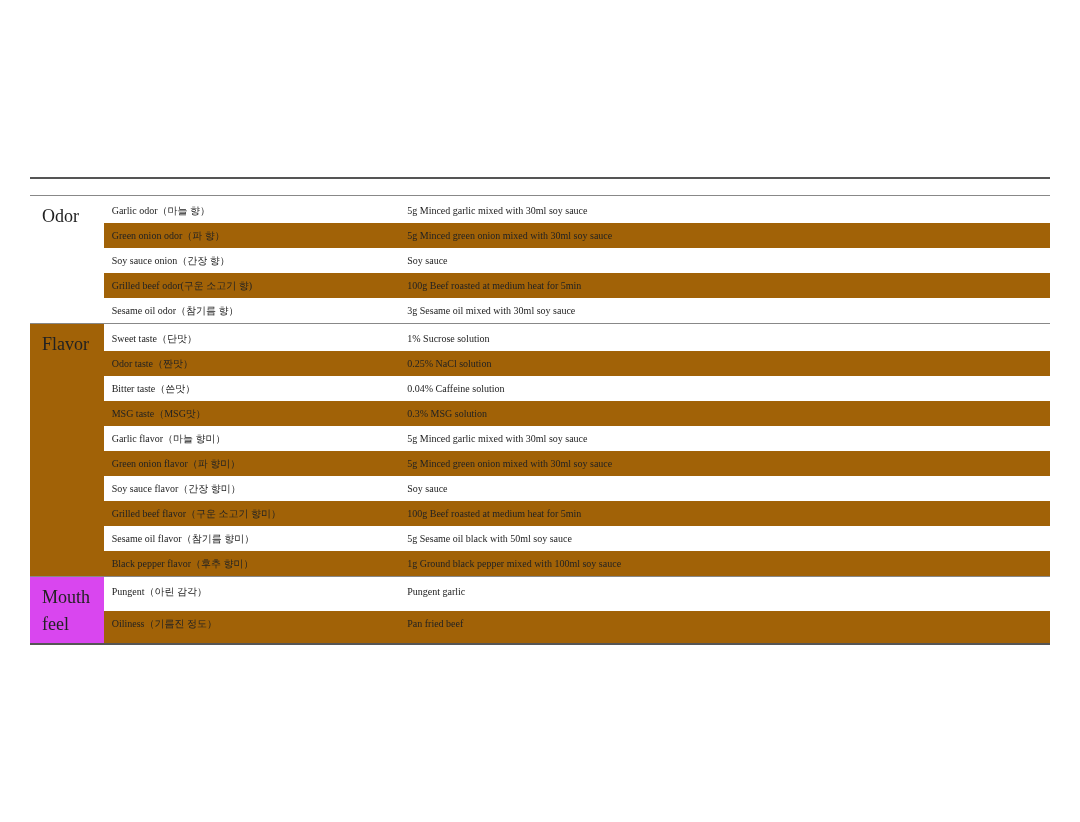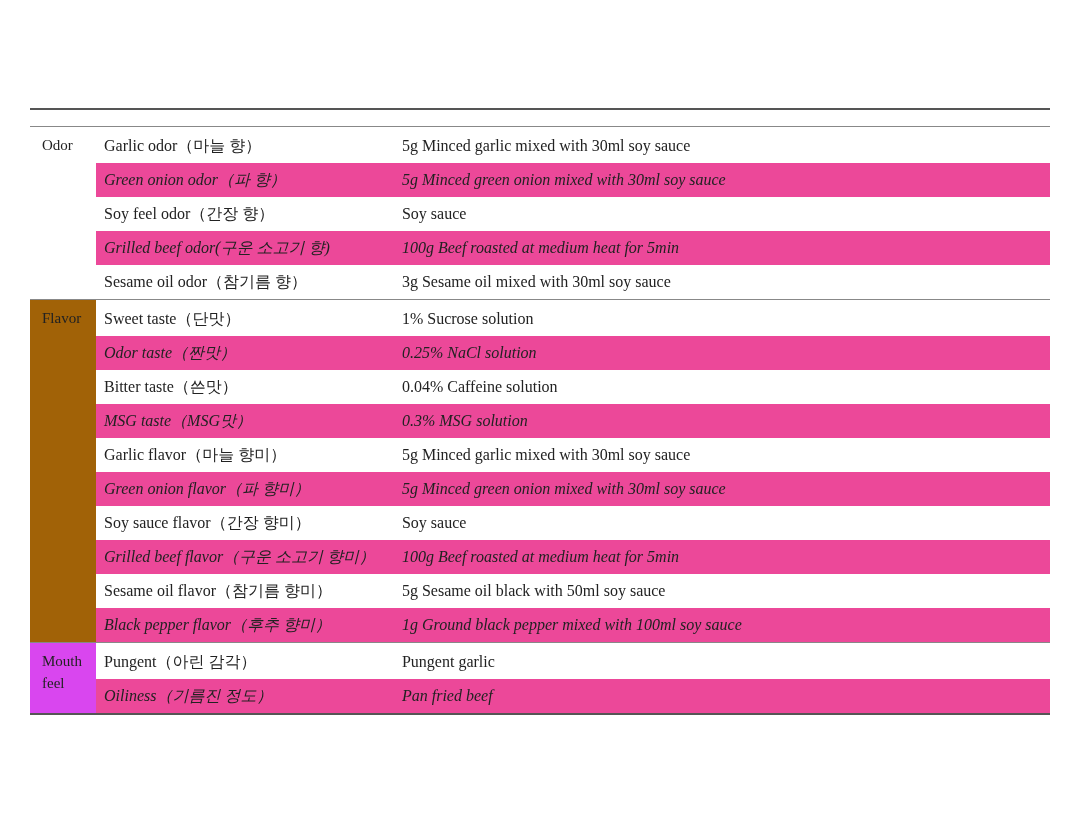--- a/index.html
+++ b/index.html
@@ -40,26 +40,26 @@
       background: #fff;
     }
 
     thead tr th:first-child {
       width: 340px;
     }
 
     tbody tr td {
       padding: 5px 12px;
       vertical-align: top;
-      font-size: 16px;
+      font-size: 10px;
       line-height: 1.5;
     }
 
     tbody tr td.category-cell {
-      font-size: 15px;
+      font-size: 18px;
       vertical-align: top;
       padding-top: 7px;
       width: 55px;
       white-space: nowrap;
     }
 
     tbody tr td.attribute-cell {
       width: 285px;
       padding-left: 8px;
     }
@@ -67,22 +67,21 @@
     tbody tr td.reference-cell {
       width: 640px;
     }
 
     .section-divider td {
       border-top: 1.5px solid #888;
       padding-top: 7px;
     }
 
     .row-shaded {
-      background-color: #ec4899;
-      font-style: italic;
+      background-color: #a16207;
     }
 
     .row-white {
       background-color: #ffffff;
     }
 
     
   </style>
 </head>
 <body>
@@ -99,21 +98,21 @@
     <tr class="row-white section-divider">
           <td class="category-cell" rowspan="5" style="background: rgb(255, 255, 255);">Odor</td>
           <td class="attribute-cell">Garlic odor（마늘 향）</td>
           <td class="reference-cell">5g Minced garlic mixed with 30ml soy sauce</td>
         </tr>
         <tr class="row-shaded">
           <td class="attribute-cell">Green onion odor（파 향）</td>
           <td class="reference-cell">5g Minced green onion mixed with 30ml soy sauce</td>
         </tr>
         <tr class="row-white">
-          <td class="attribute-cell">Soy feel odor（간장 향）</td>
+          <td class="attribute-cell">Soy sauce onion（간장 향）</td>
           <td class="reference-cell">Soy sauce</td>
         </tr>
         <tr class="row-shaded">
           <td class="attribute-cell">Grilled beef odor(구운 소고기 향)</td>
           <td class="reference-cell">100g Beef roasted at medium heat for 5min</td>
         </tr>
         <tr class="row-white">
           <td class="attribute-cell">Sesame oil odor（참기름 향）</td>
           <td class="reference-cell">3g Sesame oil mixed with 30ml soy sauce</td>
         </tr>

